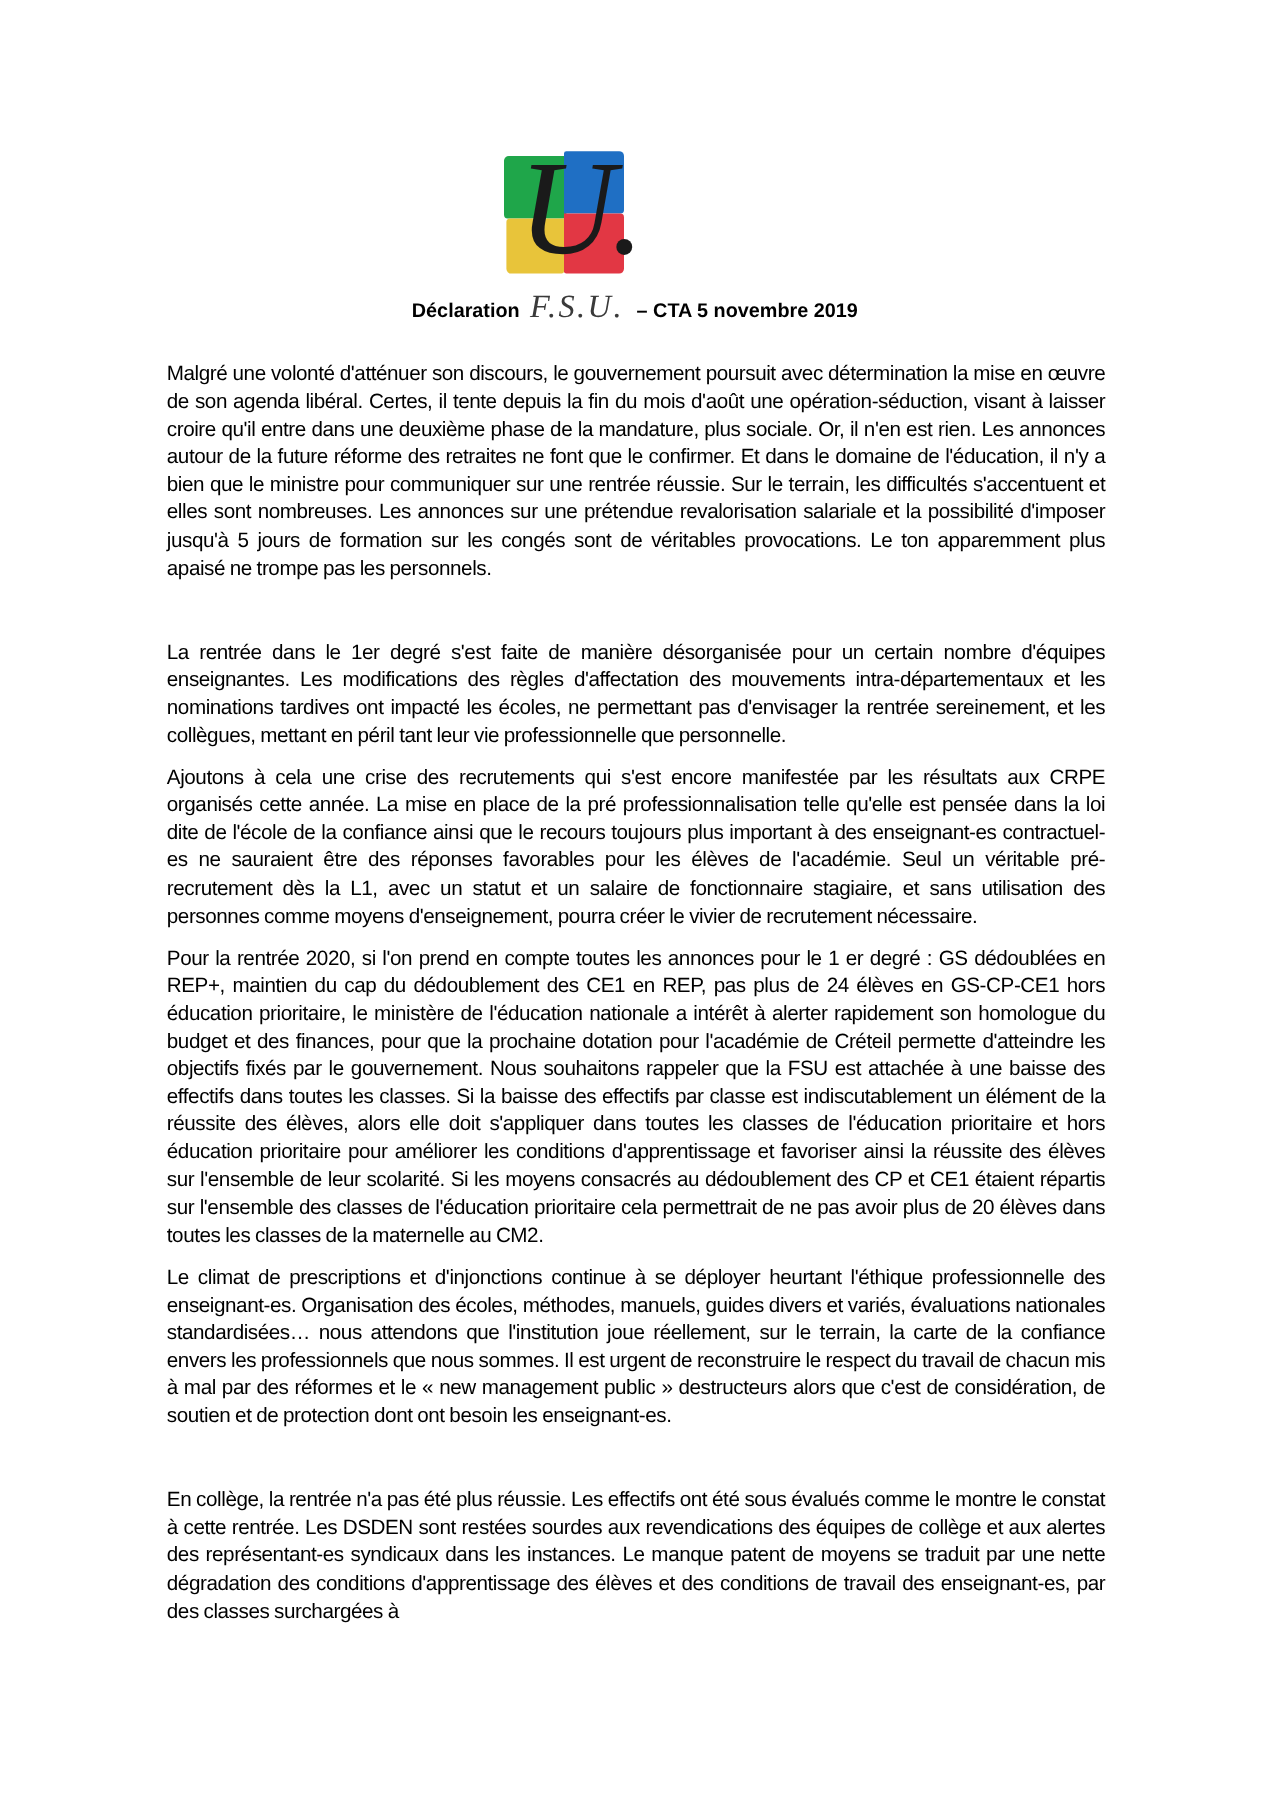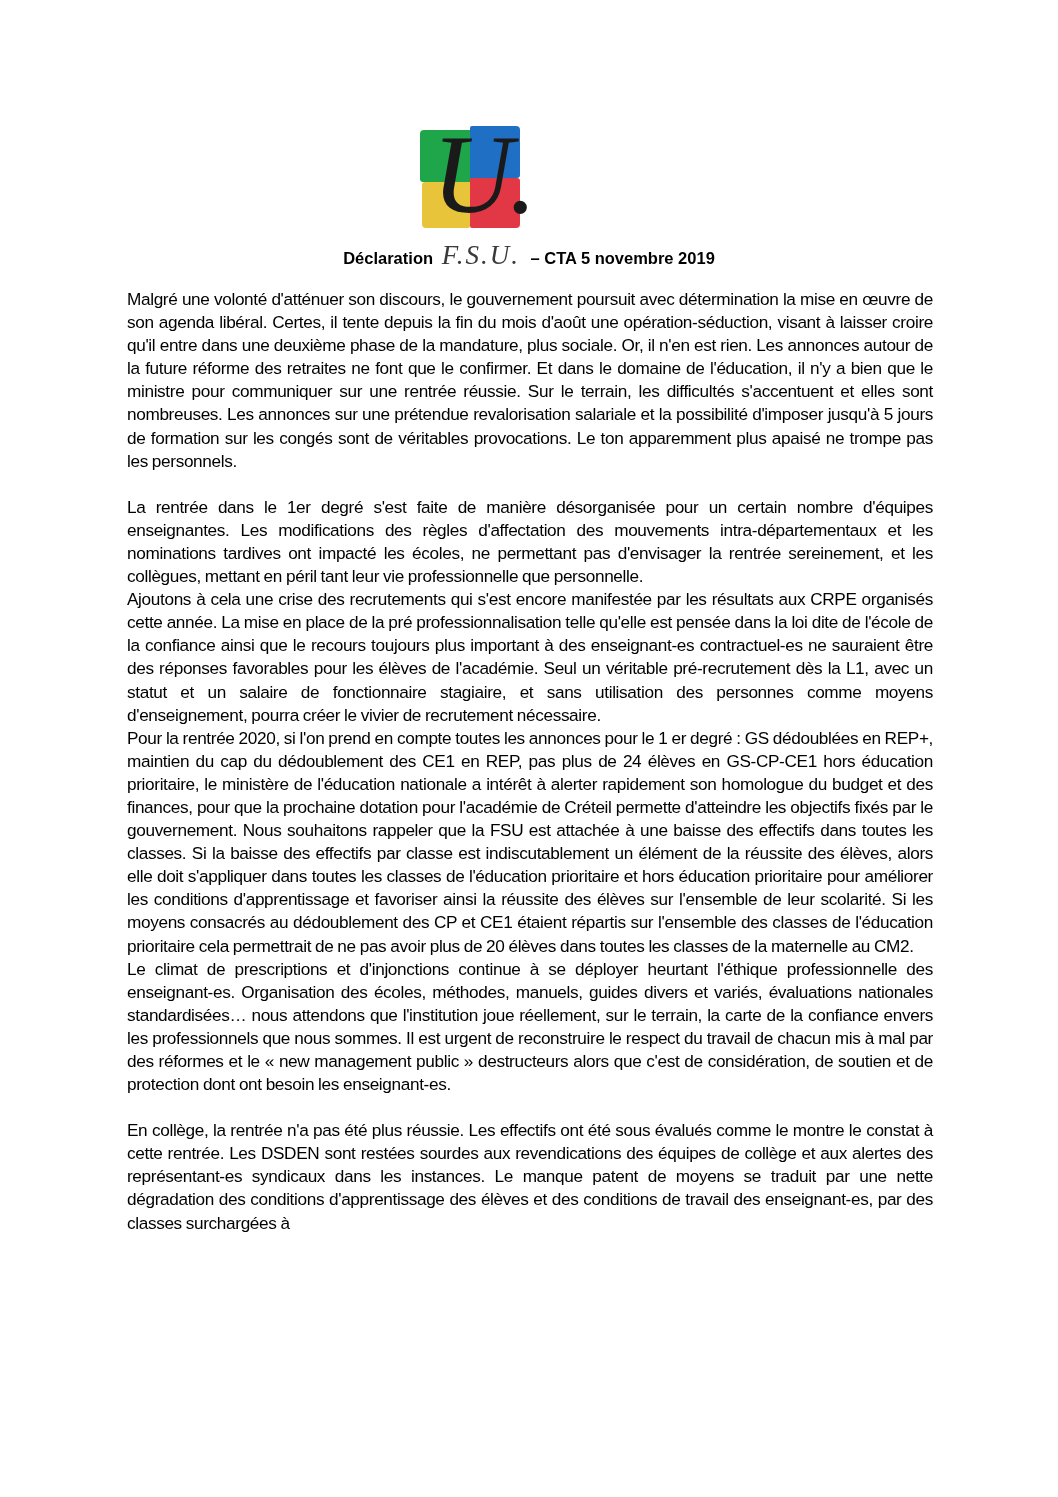--- a/index.html
+++ b/index.html
@@ -13,21 +13,21 @@
   .logo .q.bl { left: 4px; top: 56px; width: 48px; height: 46px; background: #e8c43a; border-radius: 3px 0 2px 4px; }
   .logo .q.br { left: 52px; top: 52px; width: 50px; height: 50px; background: #e23744; border-radius: 0 3px 4px 2px; }
   .logo .letter { position: absolute; left: 14px; top: -8px; font-family: "Liberation Serif", serif;
                   font-style: italic; font-size: 112px; color: #1a1a1a; line-height: 1; letter-spacing: -4px; }
   .heading { position: absolute; left: 0; top: 240px; width: 1058px; text-align: center;
              font-size: 16.5px; font-weight: bold; white-space: nowrap; }
   .heading .fsu { font-family: "Liberation Serif", serif; font-style: italic; font-weight: normal;
                   font-size: 27px; color: #3a3a3a; letter-spacing: 2px; margin: 0 6px 0 4px; }
   .body { position: absolute; left: 127px; top: 288px; width: 806px; font-size: 17.2px; line-height: 23.1px;
           text-align: justify; letter-spacing: -0.35px; word-spacing: -0.5px; }
-  .body p { margin: 0; }
+  .body p { margin: 12px; }
   .body .gap { height: 23px; }
   .body b { font-weight: normal; }
 </style>
 </head>
 <body>
 
 <div class="page">
 
   <div class="logo">
     <div class="q tl" style="background: rgb(31, 166, 74);"></div>

